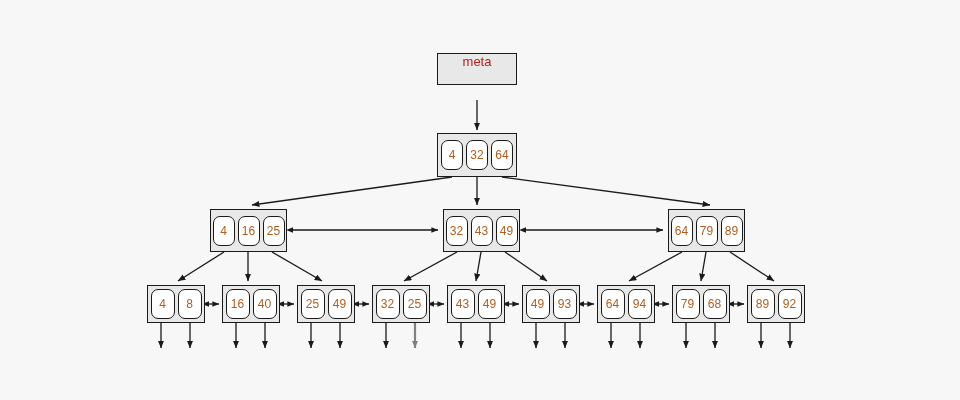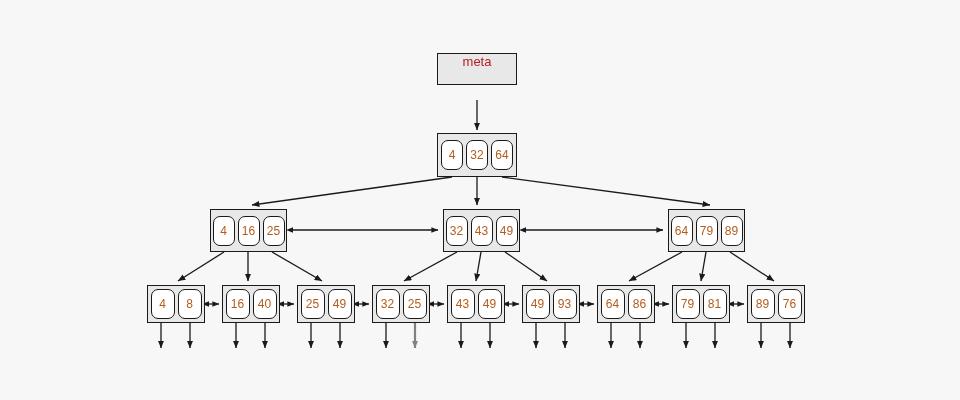--- a/index.html
+++ b/index.html
@@ -198,24 +198,24 @@
   <div class="node leaf" style="left:447px">
     <div class="cell">43</div>
     <div class="cell">49</div>
   </div>
   <div class="node leaf" style="left:522px">
     <div class="cell">49</div>
     <div class="cell">93</div>
   </div>
   <div class="node leaf" style="left:597px">
     <div class="cell">64</div>
-    <div class="cell">86</div>
+    <div class="cell">94</div>
   </div>
   <div class="node leaf" style="left:672px">
     <div class="cell">79</div>
-    <div class="cell">81</div>
+    <div class="cell">68</div>
   </div>
   <div class="node leaf" style="left:747px">
     <div class="cell">89</div>
-    <div class="cell">76</div>
+    <div class="cell">92</div>
   </div>
 
 </div>
 
 </body></html>

